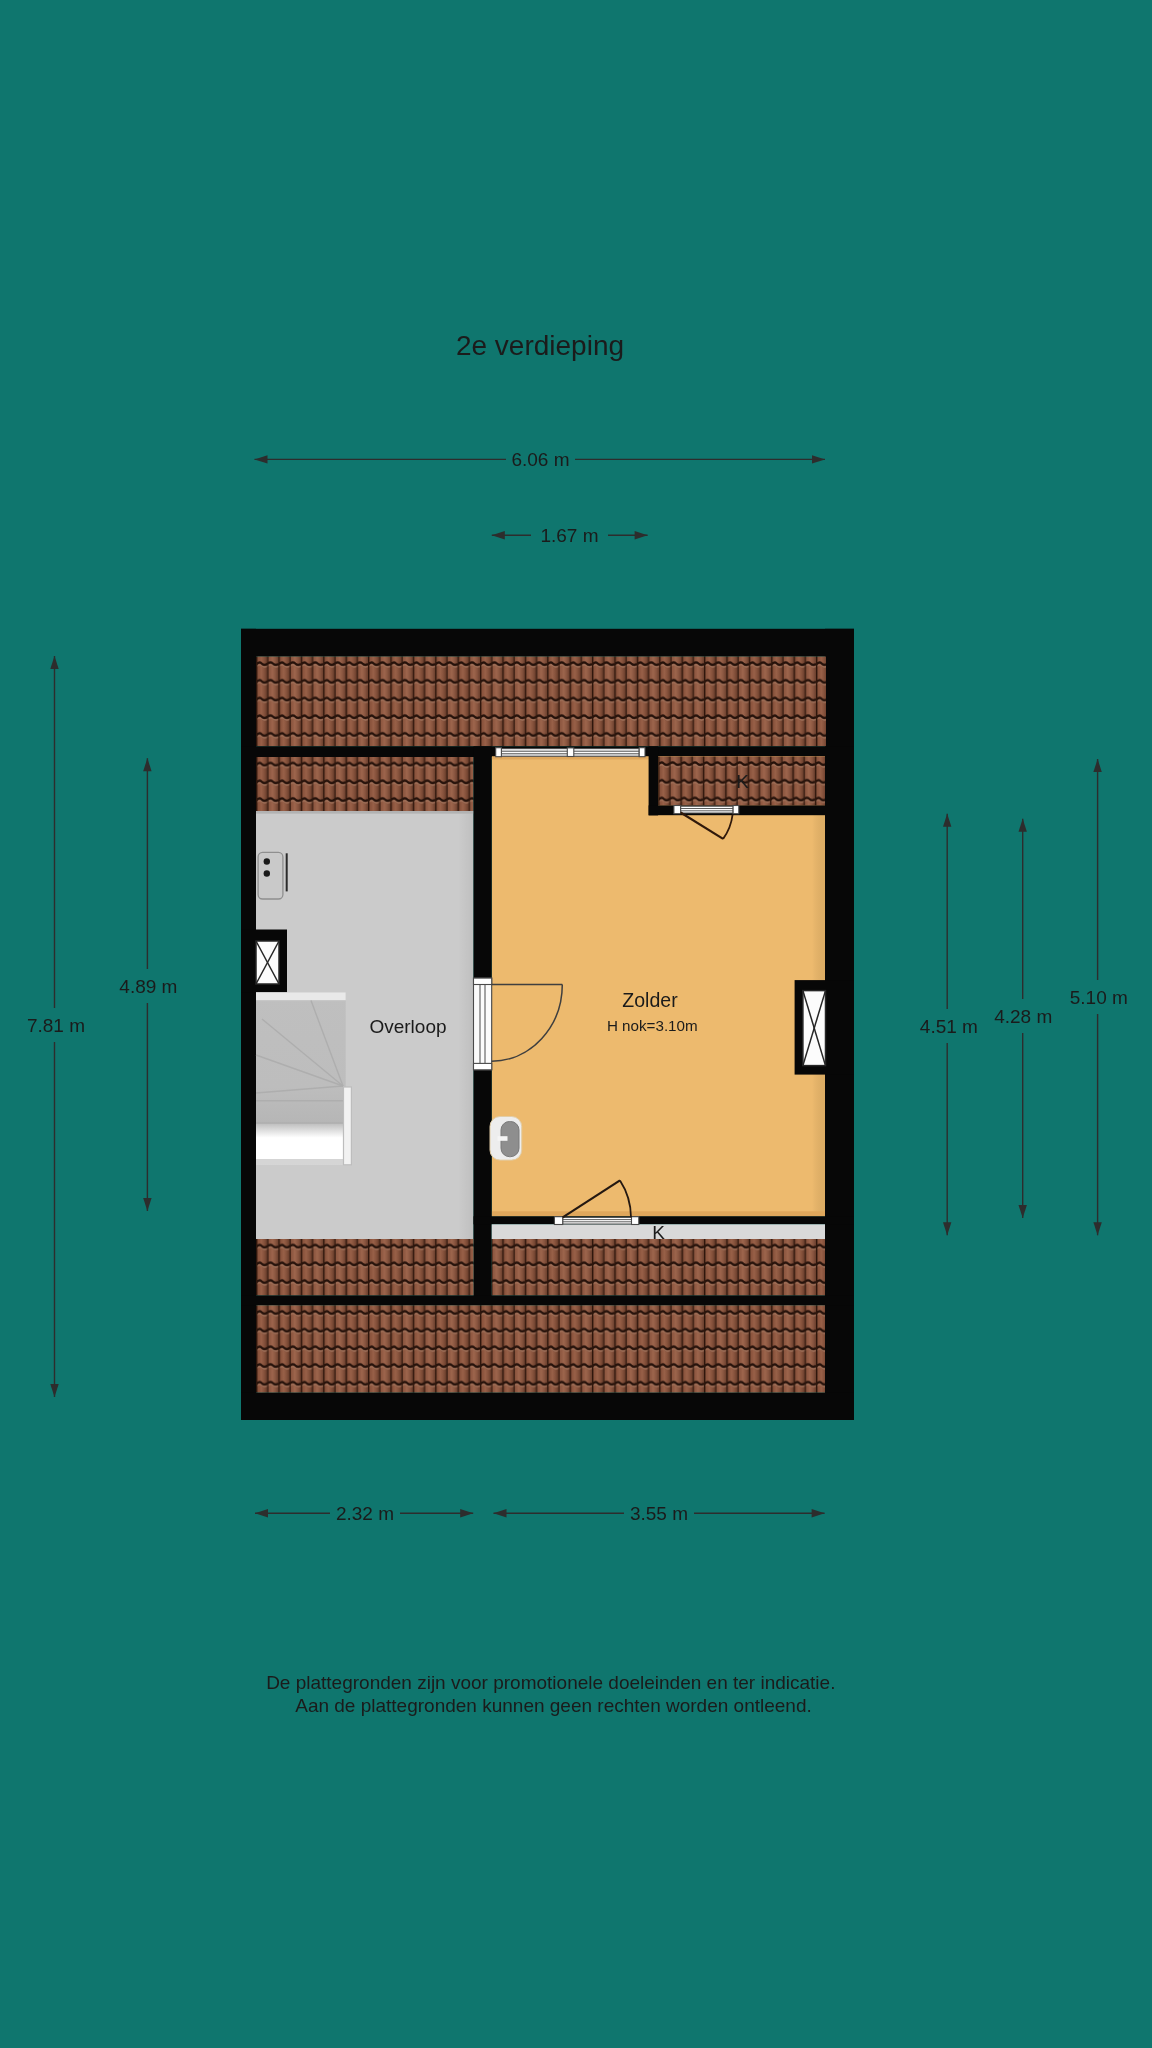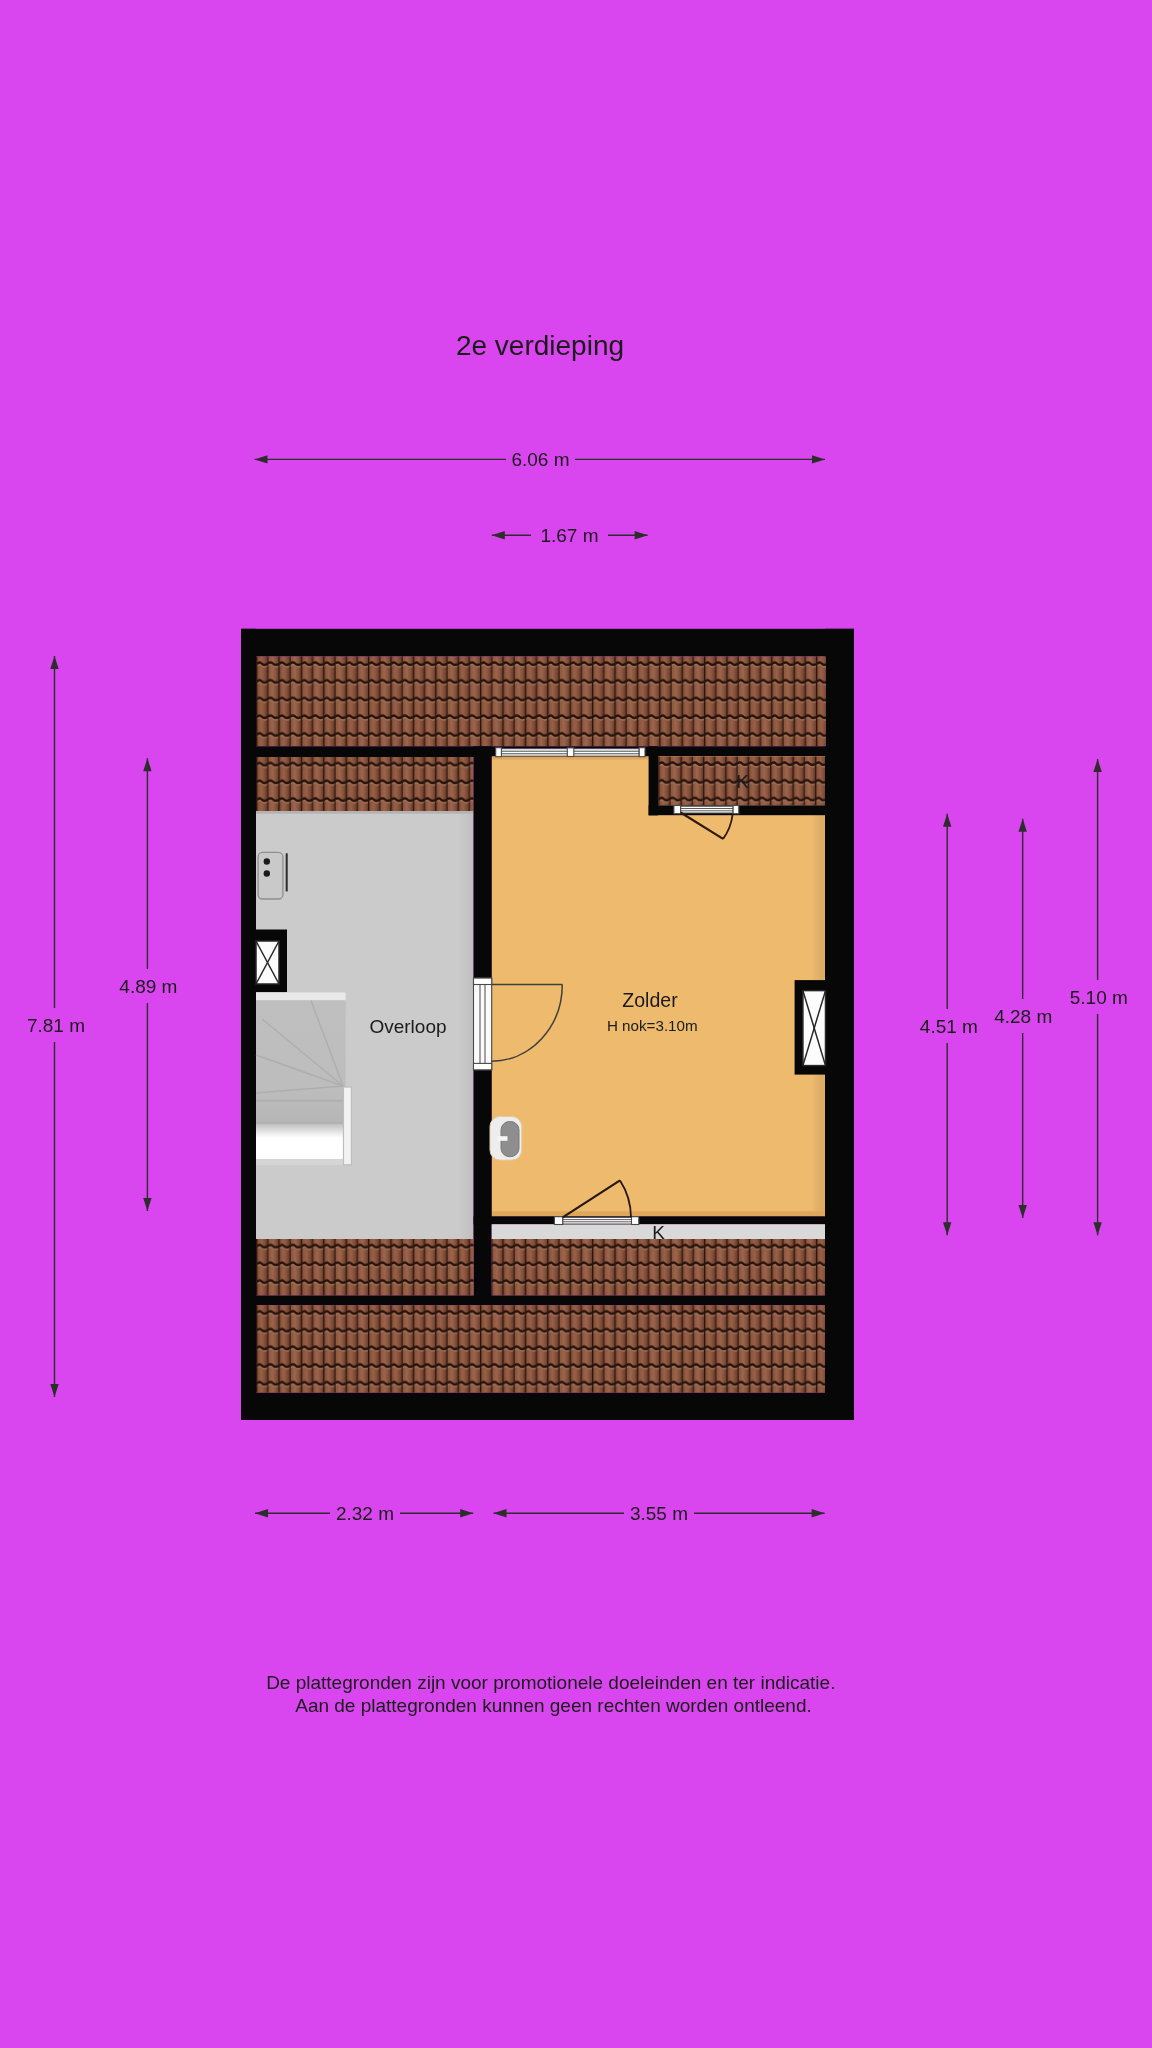--- a/index.html
+++ b/index.html
@@ -1,16 +1,16 @@
 <!DOCTYPE html>
 <html><head>
 <meta charset="utf-8">
 <style>
 html,body{margin:0;padding:0;background:#ffffff;}
-#page{position:relative;width:1152px;height:2048px;background:#d946ef;overflow:hidden;font-family:"Liberation Sans", sans-serif;}
+#page{position:relative;width:1152px;height:2048px;background:#0f766e;overflow:hidden;font-family:"Liberation Sans", sans-serif;}
 svg{position:absolute;left:0;top:0;display:block;}
 text{font-family:"Liberation Sans", sans-serif;fill:#1b1b1b;}
 </style>
 </head>
 <body>
 <div id="page">
 <svg width="1152" height="2048" viewBox="0 0 1152 2048" xmlns="http://www.w3.org/2000/svg" xmlns:xlink="http://www.w3.org/1999/xlink">
 <defs>
 <linearGradient id="tileShade" x1="0" y1="0" x2="1" y2="0">
 <stop offset="0" stop-color="#2a1209" stop-opacity="0.40"></stop>

